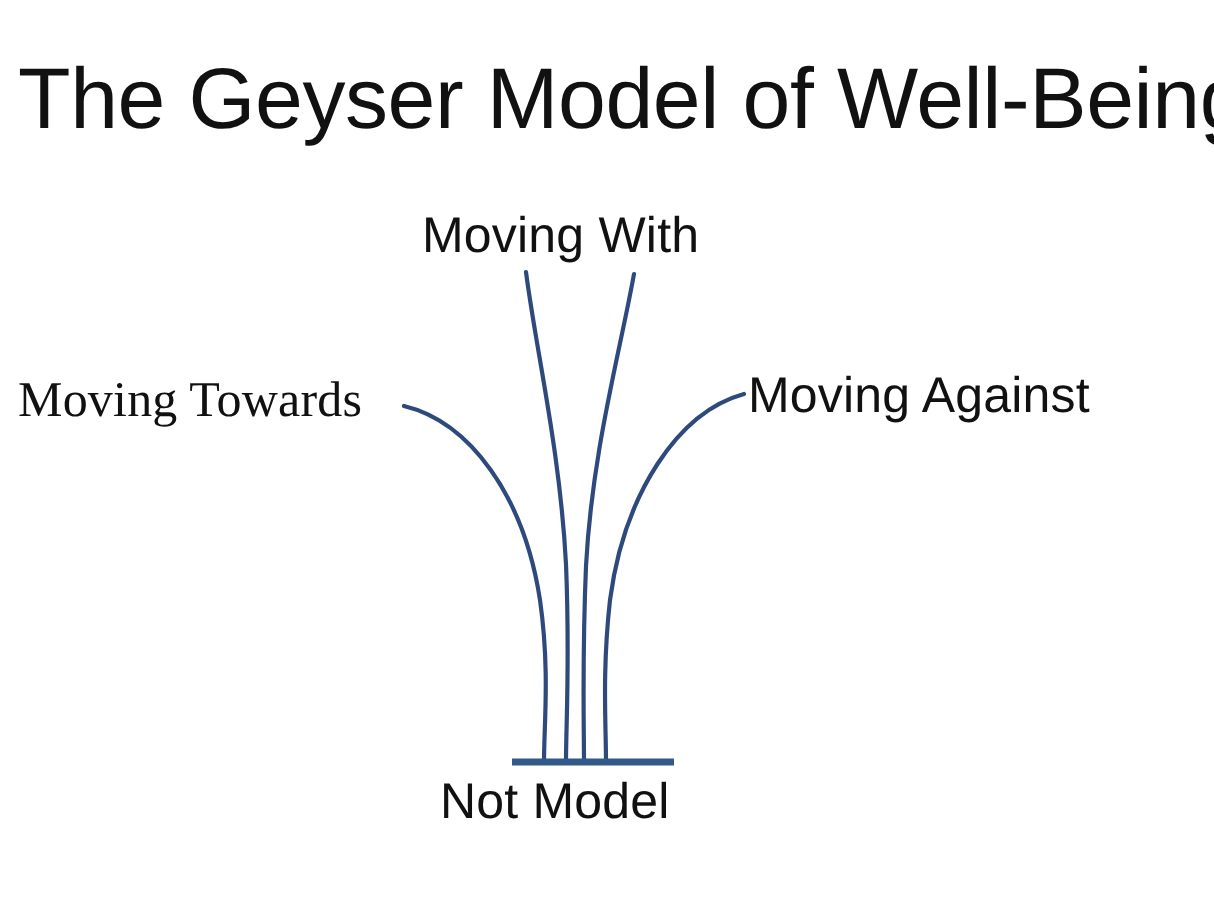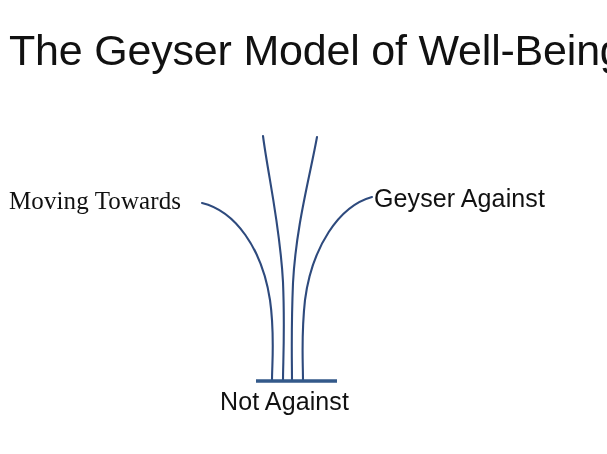--- a/index.html
+++ b/index.html
@@ -70,20 +70,21 @@
   <div class="title">The Geyser Model of Well-Being</div>
 
   <svg id="geyser" viewBox="0 0 607 454" aria-hidden="true">
     <path class="stream" d="M 202 203 C 235 211 262 248 270 300 C 275 335 272 362 272 381"></path>
     <path class="stream" d="M 263 136 C 268 175 280 225 283 282 C 285 330 283 362 283 381"></path>
     <path class="stream" d="M 317 137 C 310 176 296 226 293 283 C 291 331 292 362 292 381"></path>
     <path class="stream" d="M 372 197 C 339 206 312 247 305 300 C 301 336 303 362 303 381"></path>
     <line class="base-bar" x1="256" y1="381" x2="337" y2="381"></line>
   </svg>
 
+  <div class="label label-moving-with">Moving With</div>
 
   <div class="label label-moving-towards">Moving Towards</div>
 
-  <div class="label label-moving-against">Geyser Against</div>
+  <div class="label label-moving-against">Moving Against</div>
 
-  <div class="label label-not-moving">Not Against</div>
+  <div class="label label-not-moving">Not Model</div>
 
 </div>
 
 </body></html>

